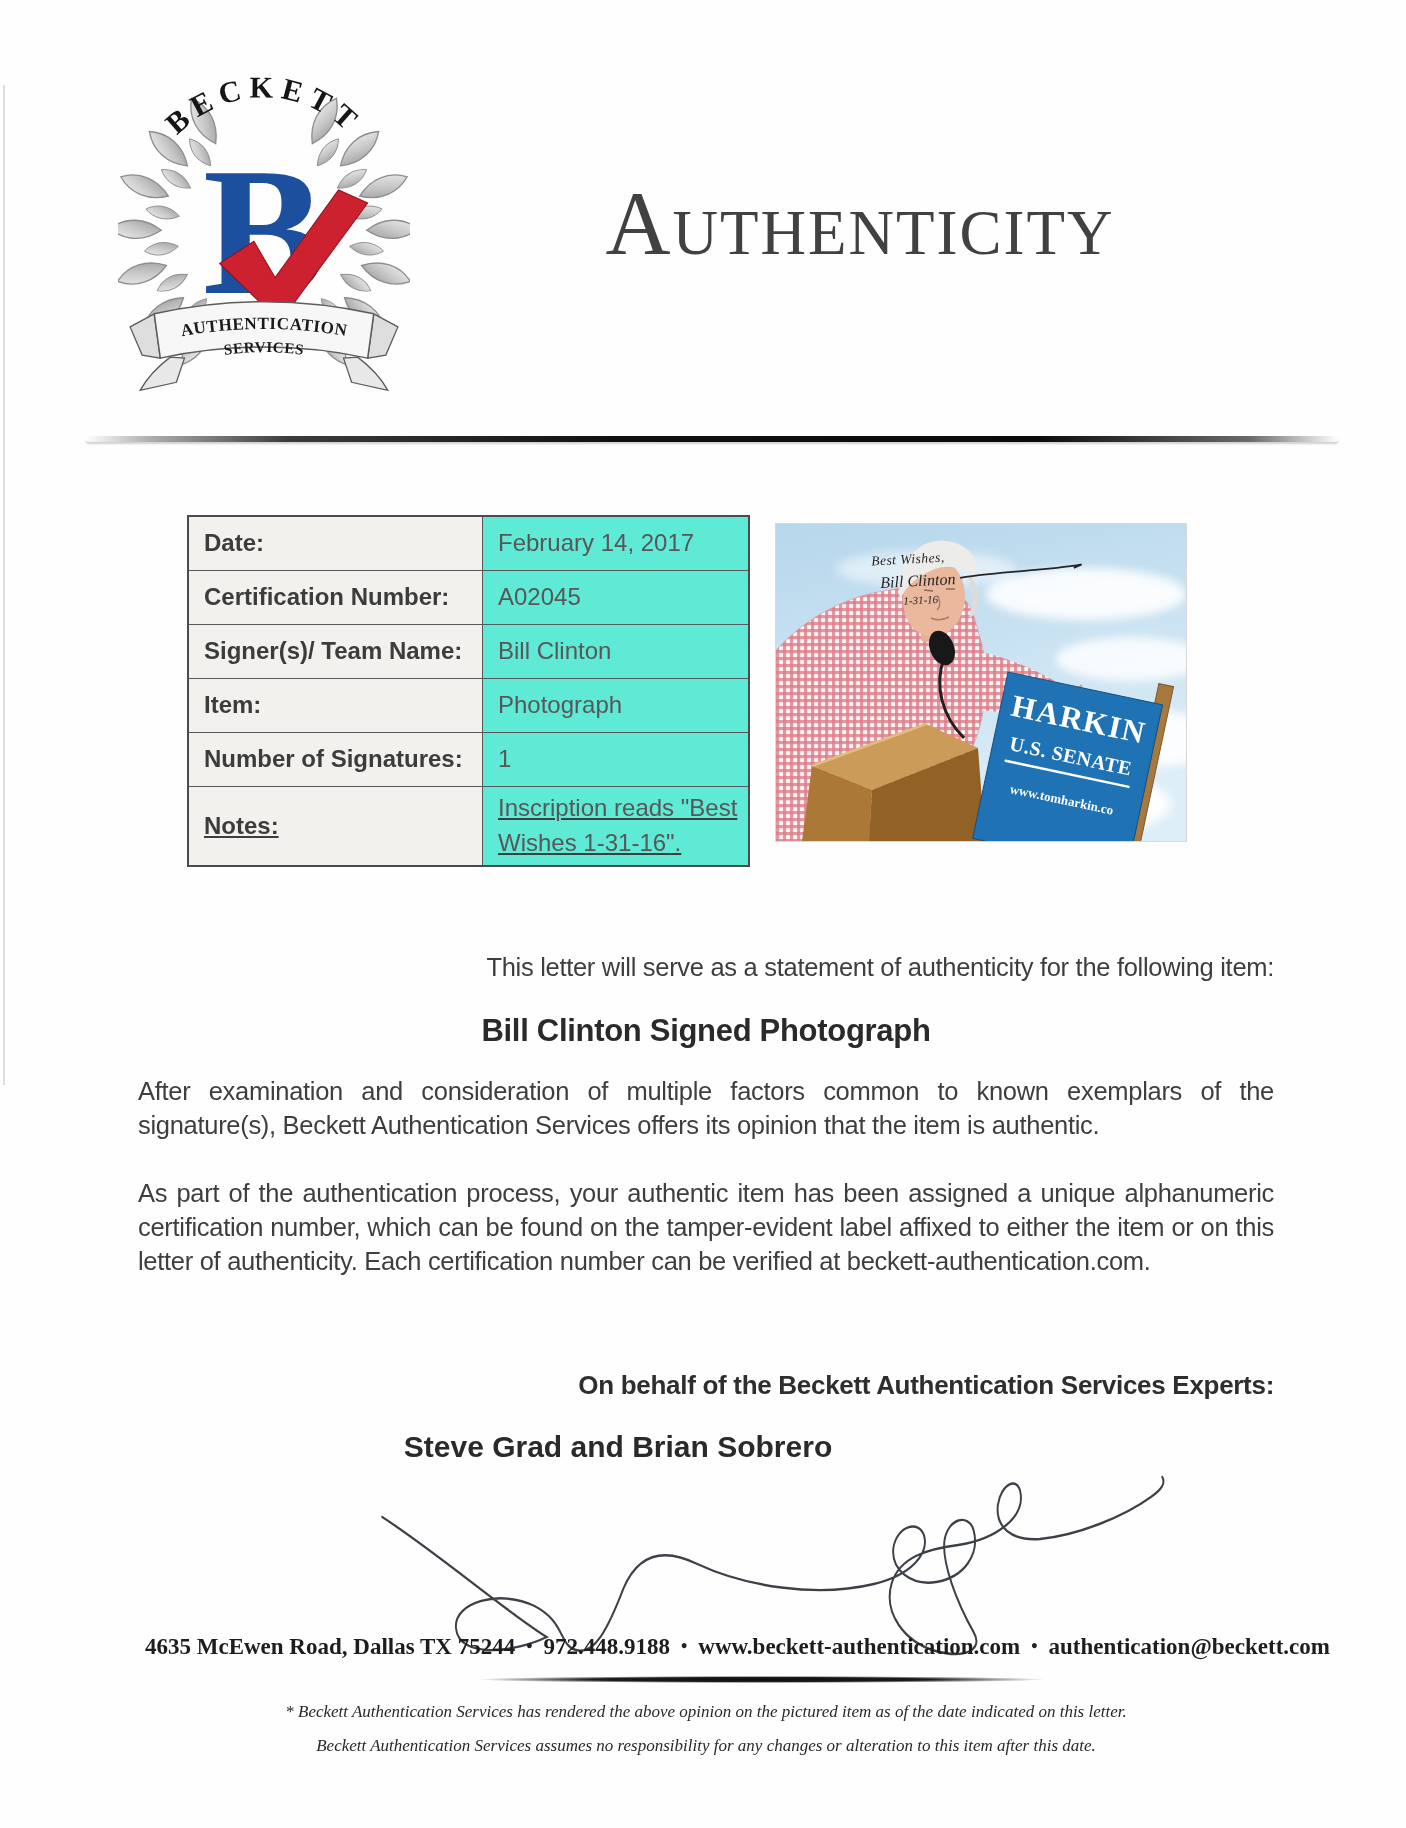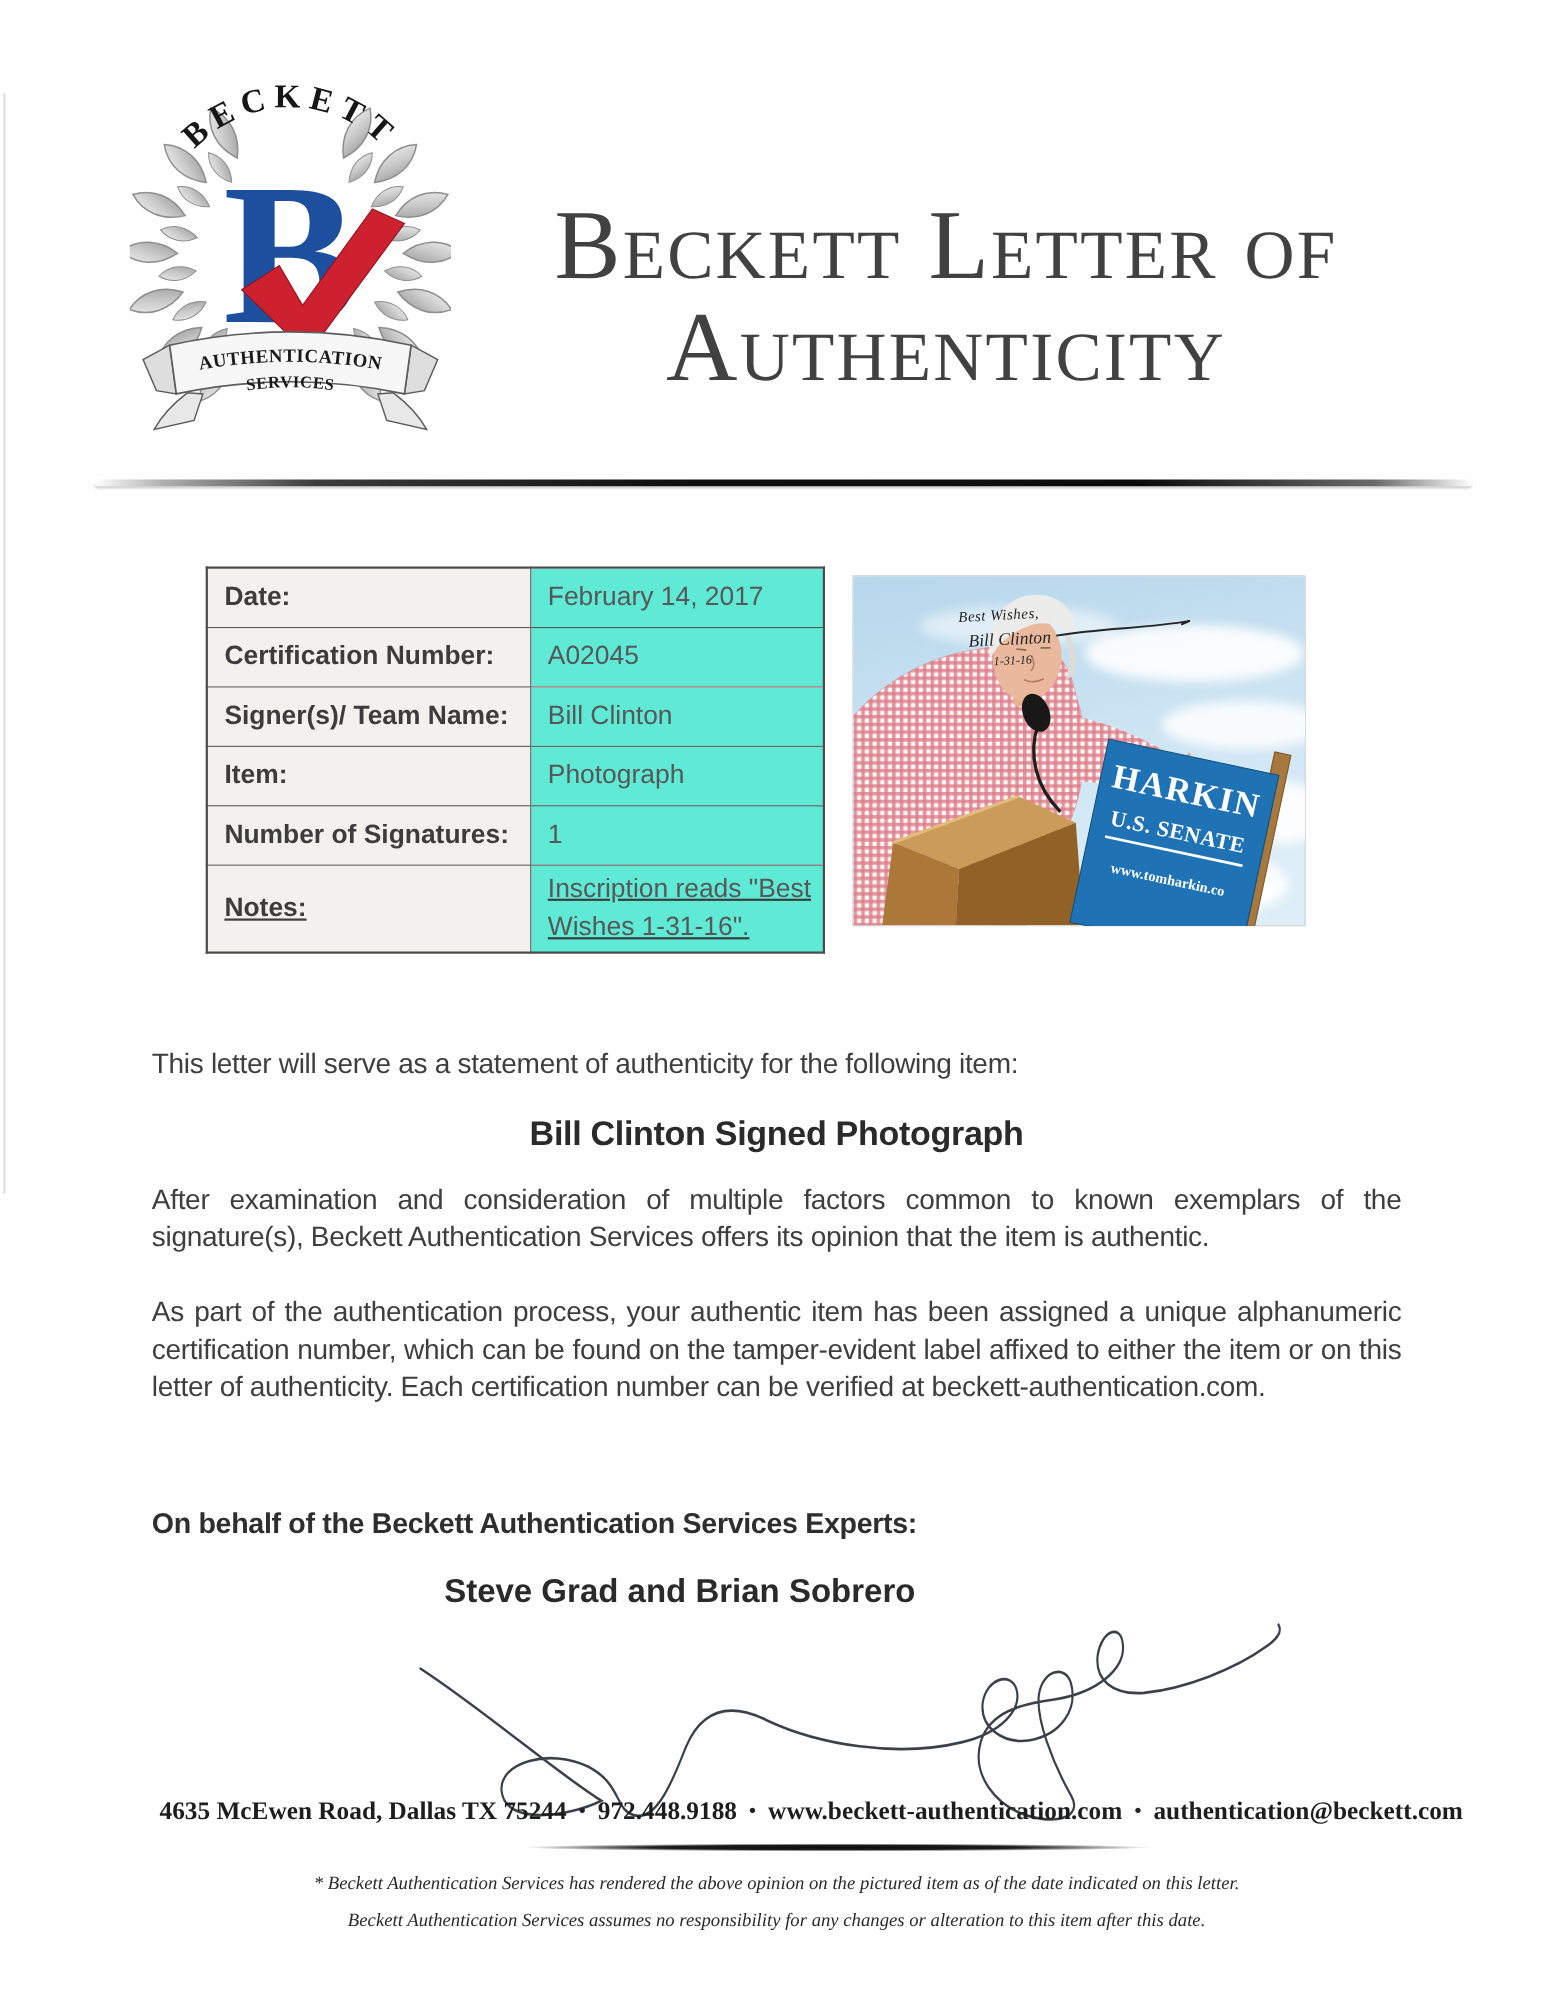--- a/index.html
+++ b/index.html
@@ -30,21 +30,21 @@
   #info-table tr{height:54px;}
   #info-table tr.tall{height:80px;text-decoration:underline;}
   #info-table tr.tall td.val{line-height:1.45;padding-right:10px;}
 
   
   #photo{left:775px;top:523px;width:410px;height:317px;border:1px solid #d8d8d8;
          background:#cde3f2;overflow:hidden;}
   #photo svg{display:block;width:100%;height:100%;}
 
   
-  .bodytext{left:138px;width:1136px;font-size:25.5px;letter-spacing:-0.3px;color:#3e3e3e;}
+  .bodytext{left:138px;width:1136px;font-size:25.5px;letter-spacing:-0.3px;color:#3e3e3e;text-align:right;}
   #intro{top:953px;}
   #item-title{top:1013px;text-align:center;font-weight:bold;font-size:31px;color:#2a2a2a;letter-spacing:-0.3px;}
   #para1{top:1074px;text-align:justify;line-height:34px;}
   #para2{top:1176px;text-align:justify;line-height:34px;}
   #on-behalf{top:1370px;font-weight:bold;font-size:26px;color:#2e2e2e;}
   #experts{left:138px;top:1430px;width:960px;text-align:center;font-weight:bold;
            font-size:30px;color:#2a2a2a;}
 
   
   #signature{left:362px;top:1462px;width:810px;height:200px;}
@@ -128,21 +128,20 @@
           <textPath href="#authPath" startOffset="50%" text-anchor="middle">AUTHENTICATION</textPath>
         </text>
         <text font-family="Liberation Serif, serif" font-size="15" font-weight="bold" letter-spacing="0.5" fill="#1a1a1a">
           <textPath href="#servPath" startOffset="50%" text-anchor="middle">SERVICES</textPath>
         </text>
       </g>
     </svg>
   </div>
 
   <div id="title" class="abs">
-    <div>Beckett Letter of</div>
     <div>Authenticity</div>
   </div>
 
   <div id="header-rule" class="abs"></div>
 
   <table id="info-table" class="abs">
     <tbody>
       <tr>
         <td class="lbl">Date:</td>
         <td class="val">February 14, 2017</td>

